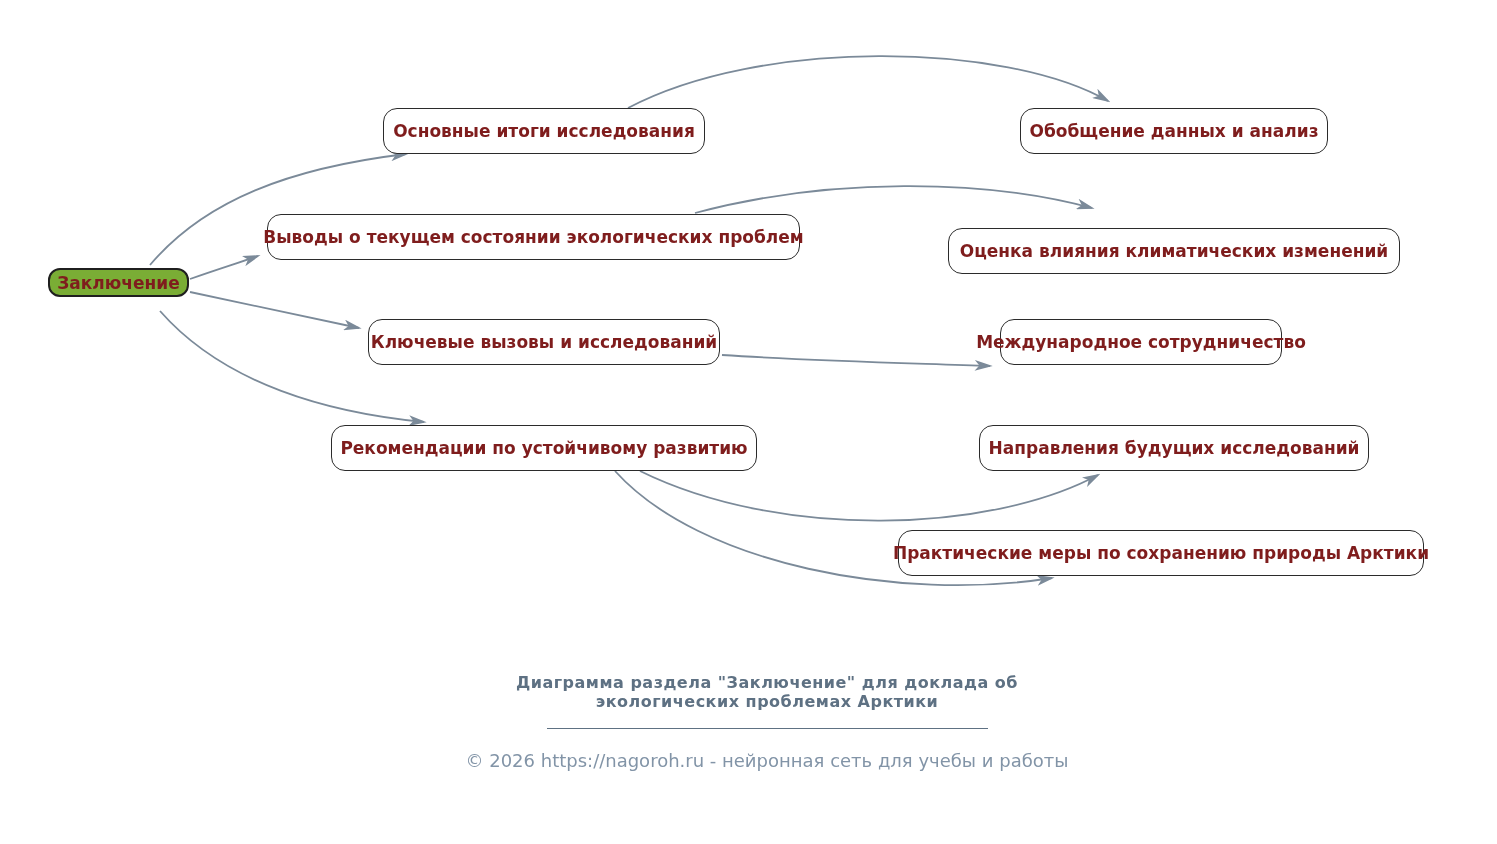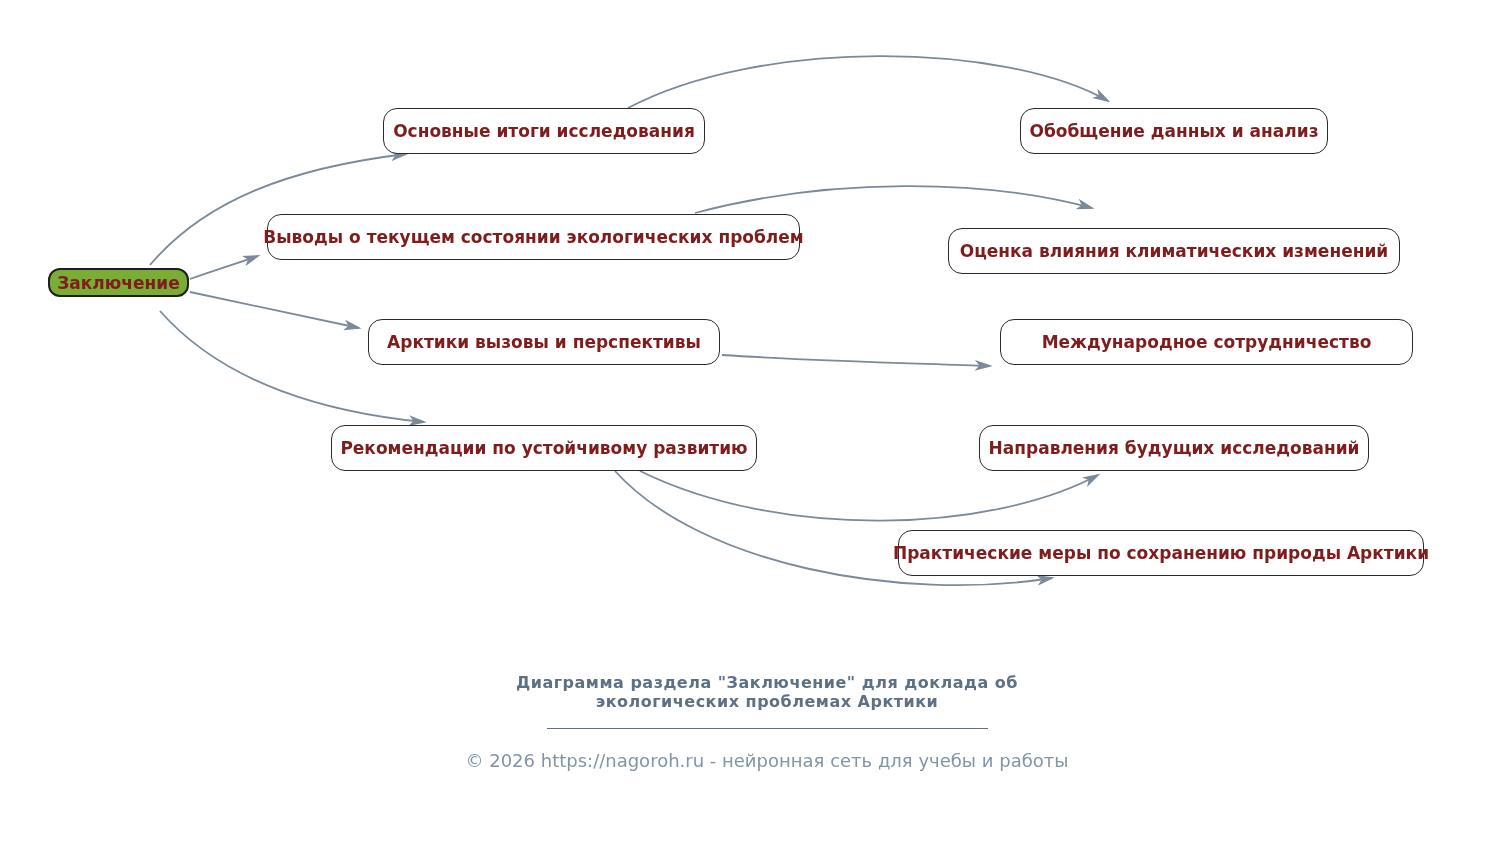--- a/index.html
+++ b/index.html
@@ -98,23 +98,23 @@
   <div class="node root" style="left:48px; top:268px; width:141px;">Заключение</div>
 
   <div class="node" style="left:383px; top:108px; width:322px;">Основные итоги исследования</div>
 
   <div class="node" style="left:1020px; top:108px; width:308px;">Обобщение данных и анализ</div>
 
   <div class="node" style="left:267px; top:214px; width:533px;">Выводы о текущем состоянии экологических проблем</div>
 
   <div class="node" style="left:948px; top:228px; width:452px;">Оценка влияния климатических изменений</div>
 
-  <div class="node" style="left:368px; top:319px; width:352px;">Арктики вызовы и перспективы</div>
+  <div class="node" style="left:368px; top:319px; width:352px;">Ключевые вызовы и исследований</div>
 
-  <div class="node" style="left:1000px; top:319px; width:413px;">Международное сотрудничество</div>
+  <div class="node" style="left:1000px; top:319px; width:282px;">Международное сотрудничество</div>
 
   <div class="node" style="left:331px; top:425px; width:426px;">Рекомендации по устойчивому развитию</div>
 
   <div class="node" style="left:979px; top:425px; width:390px;">Направления будущих исследований</div>
 
   <div class="node" style="left:898px; top:530px; width:526px;">Практические меры по сохранению природы Арктики</div>
 
   <div class="caption-title line1">Диаграмма раздела "Заключение" для доклада об</div>
   <div class="caption-title line2">экологических проблемах Арктики</div>
   <div class="caption-divider"></div>

